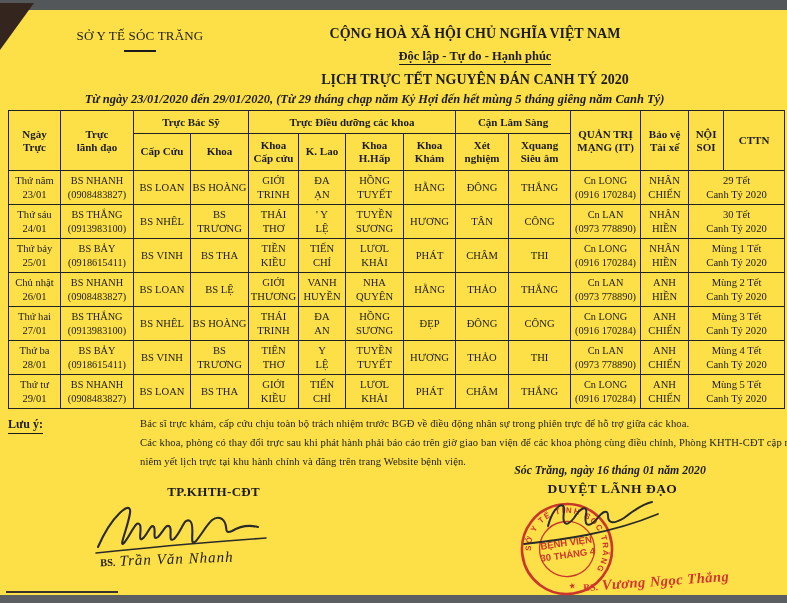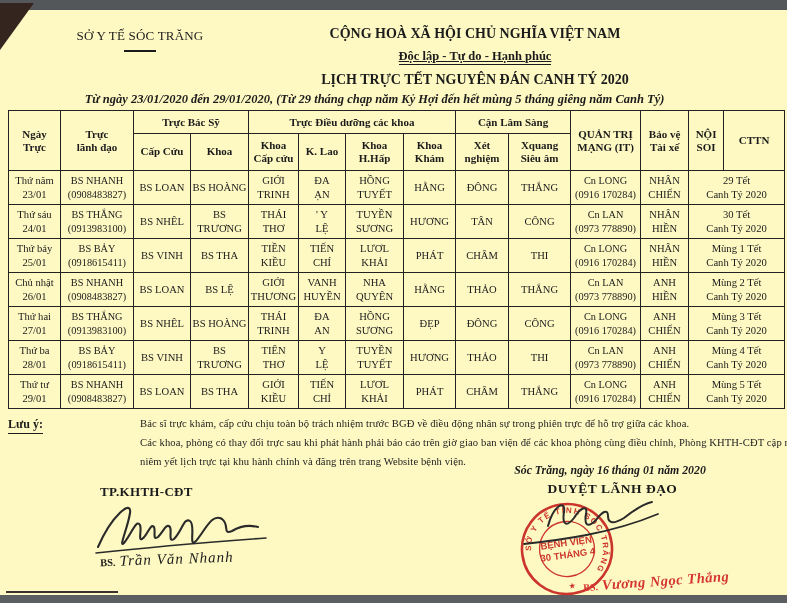--- a/index.html
+++ b/index.html
@@ -1,36 +1,36 @@
 <!DOCTYPE html>
 <html><head>
 <meta charset="utf-8">
 <style>
   html,body { margin:0; padding:0; background:#e8e8e6; }
   .doc {
     position:relative; width:787px; height:603px; overflow:hidden;
-    background:#fef9c3; color:#1b1b1b;
+    background:#fde047; color:#1b1b1b;
     font-family:"Liberation Serif","DejaVu Serif",serif;
   }
   
   .top-bar { position:absolute; left:0; top:0; width:787px; height:10px; background:#53575a; }
   .bottom-bar { position:absolute; left:0; top:595px; width:787px; height:8px; background:#5b5f62; }
   .corner-tri { position:absolute; left:0; top:3px; width:0; height:0;
     border-top:47px solid #34261e; border-right:34px solid transparent; }
   .bottom-line { position:absolute; left:6px; top:591px; width:112px; height:2px; background:#3a3230; }
 
   
   .org { position:absolute; left:20px; top:28px; width:240px; text-align:center; }
   .org-l1 { font-size:13px; letter-spacing:0.2px; }
   .org-l2 { font-size:13.5px; font-weight:bold; margin-top:7px; }
   .org-rule { width:32px; height:2px; background:#1b1b1b; margin:6px auto 0; }
   .head-right { position:absolute; left:170px; top:26px; width:610px; text-align:center; }
   .motto1 { font-size:14px; font-weight:bold; }
   .motto2 { font-size:12.5px; font-weight:bold; margin-top:7px; }
-  .motto2 span { border-bottom:1.4px solid #1b1b1b; padding-bottom:1px;text-decoration:underline; }
+  .motto2 span { border-bottom:1.4px solid #1b1b1b; padding-bottom:1px; }
   .doc-title { font-size:14px; font-weight:bold; margin-top:8px; }
   .doc-subtitle { position:absolute; left:0px; top:92px; width:749px; text-align:center;
     font-size:12.5px; font-style:italic; font-weight:bold; white-space:nowrap; }
 
   
   table.duty { position:absolute; left:8px; top:110px; width:776px;
     border-collapse:collapse; table-layout:fixed; }
   .duty th, .duty td { border:1.5px solid #222; text-align:center; vertical-align:middle;
     white-space:pre-line; padding:1px 0; overflow:hidden; }
   .duty thead tr.h1 th { height:20px; font-size:11px; font-weight:bold; line-height:1.1;margin-top:24px; }
@@ -41,21 +41,21 @@
   
   .note-label { position:absolute; left:8px; top:417px; font-size:12px; font-weight:bold;
     border-bottom:1.4px solid #1b1b1b; padding-bottom:1px; }
   .note-line { position:absolute; left:140px; font-size:10.6px; white-space:nowrap; letter-spacing:0.1px; }
   .nl1 { top:418px; } .nl2 { top:437px; } .nl3 { top:456px; }
 
   .place-date { position:absolute; left:480px; top:463px; width:260px; text-align:center;
     font-size:11.8px; font-style:italic; font-weight:bold; white-space:nowrap; }
 
   
-  .left-title { position:absolute; left:100px; top:484px; width:160px; text-align:left;
+  .left-title { position:absolute; left:100px; top:484px; width:160px; text-align:right;
     font-size:13px; font-weight:bold; letter-spacing:0.3px; }
   .right-title { position:absolute; left:515px; top:481px; width:195px; text-align:center;
     font-size:13.5px; font-weight:bold; letter-spacing:0.5px; }
   .sig-left { position:absolute; left:92px; top:497px; }
   .sig-right { position:absolute; left:520px; top:492px; z-index:6; }
   .left-name { position:absolute; left:100px; top:550px; transform:rotate(-2deg); white-space:nowrap; }
   .left-name .pre { font-size:10.5px; font-weight:bold; }
   .left-name .nm { font-size:15px; font-style:italic; letter-spacing:1px; }
   .stamp-wrap { position:absolute; left:517px; top:499px; width:100px; height:100px; z-index:4; }
   .red-name { position:absolute; left:583px; top:572px; transform:rotate(-4deg);

